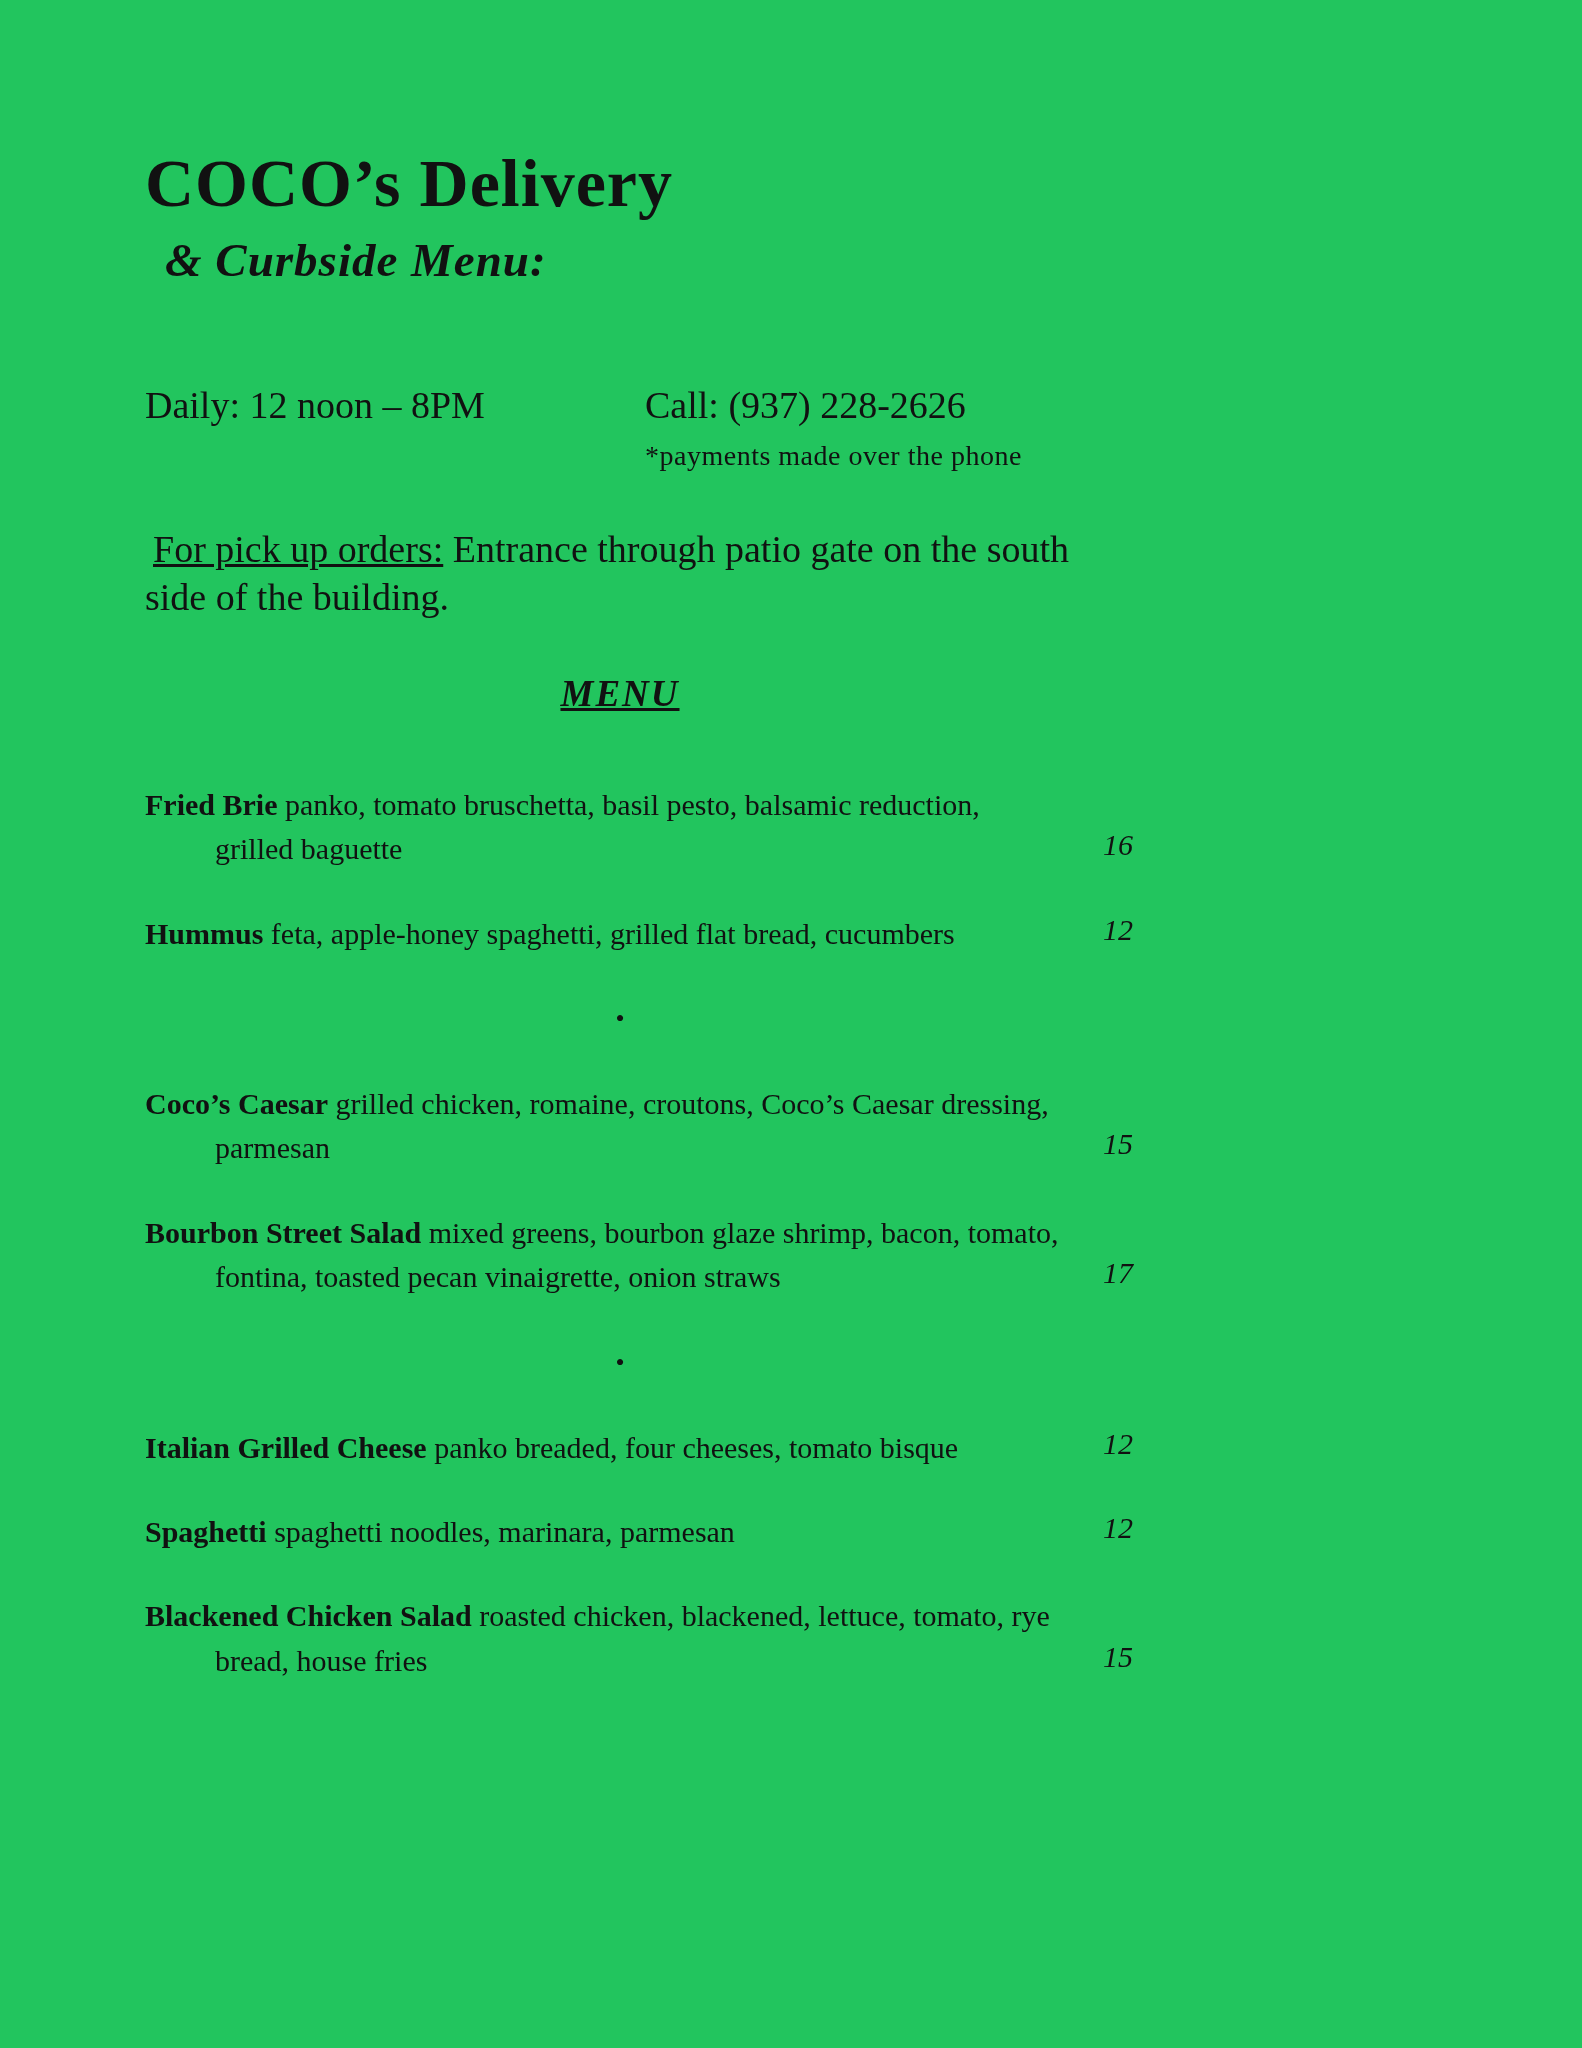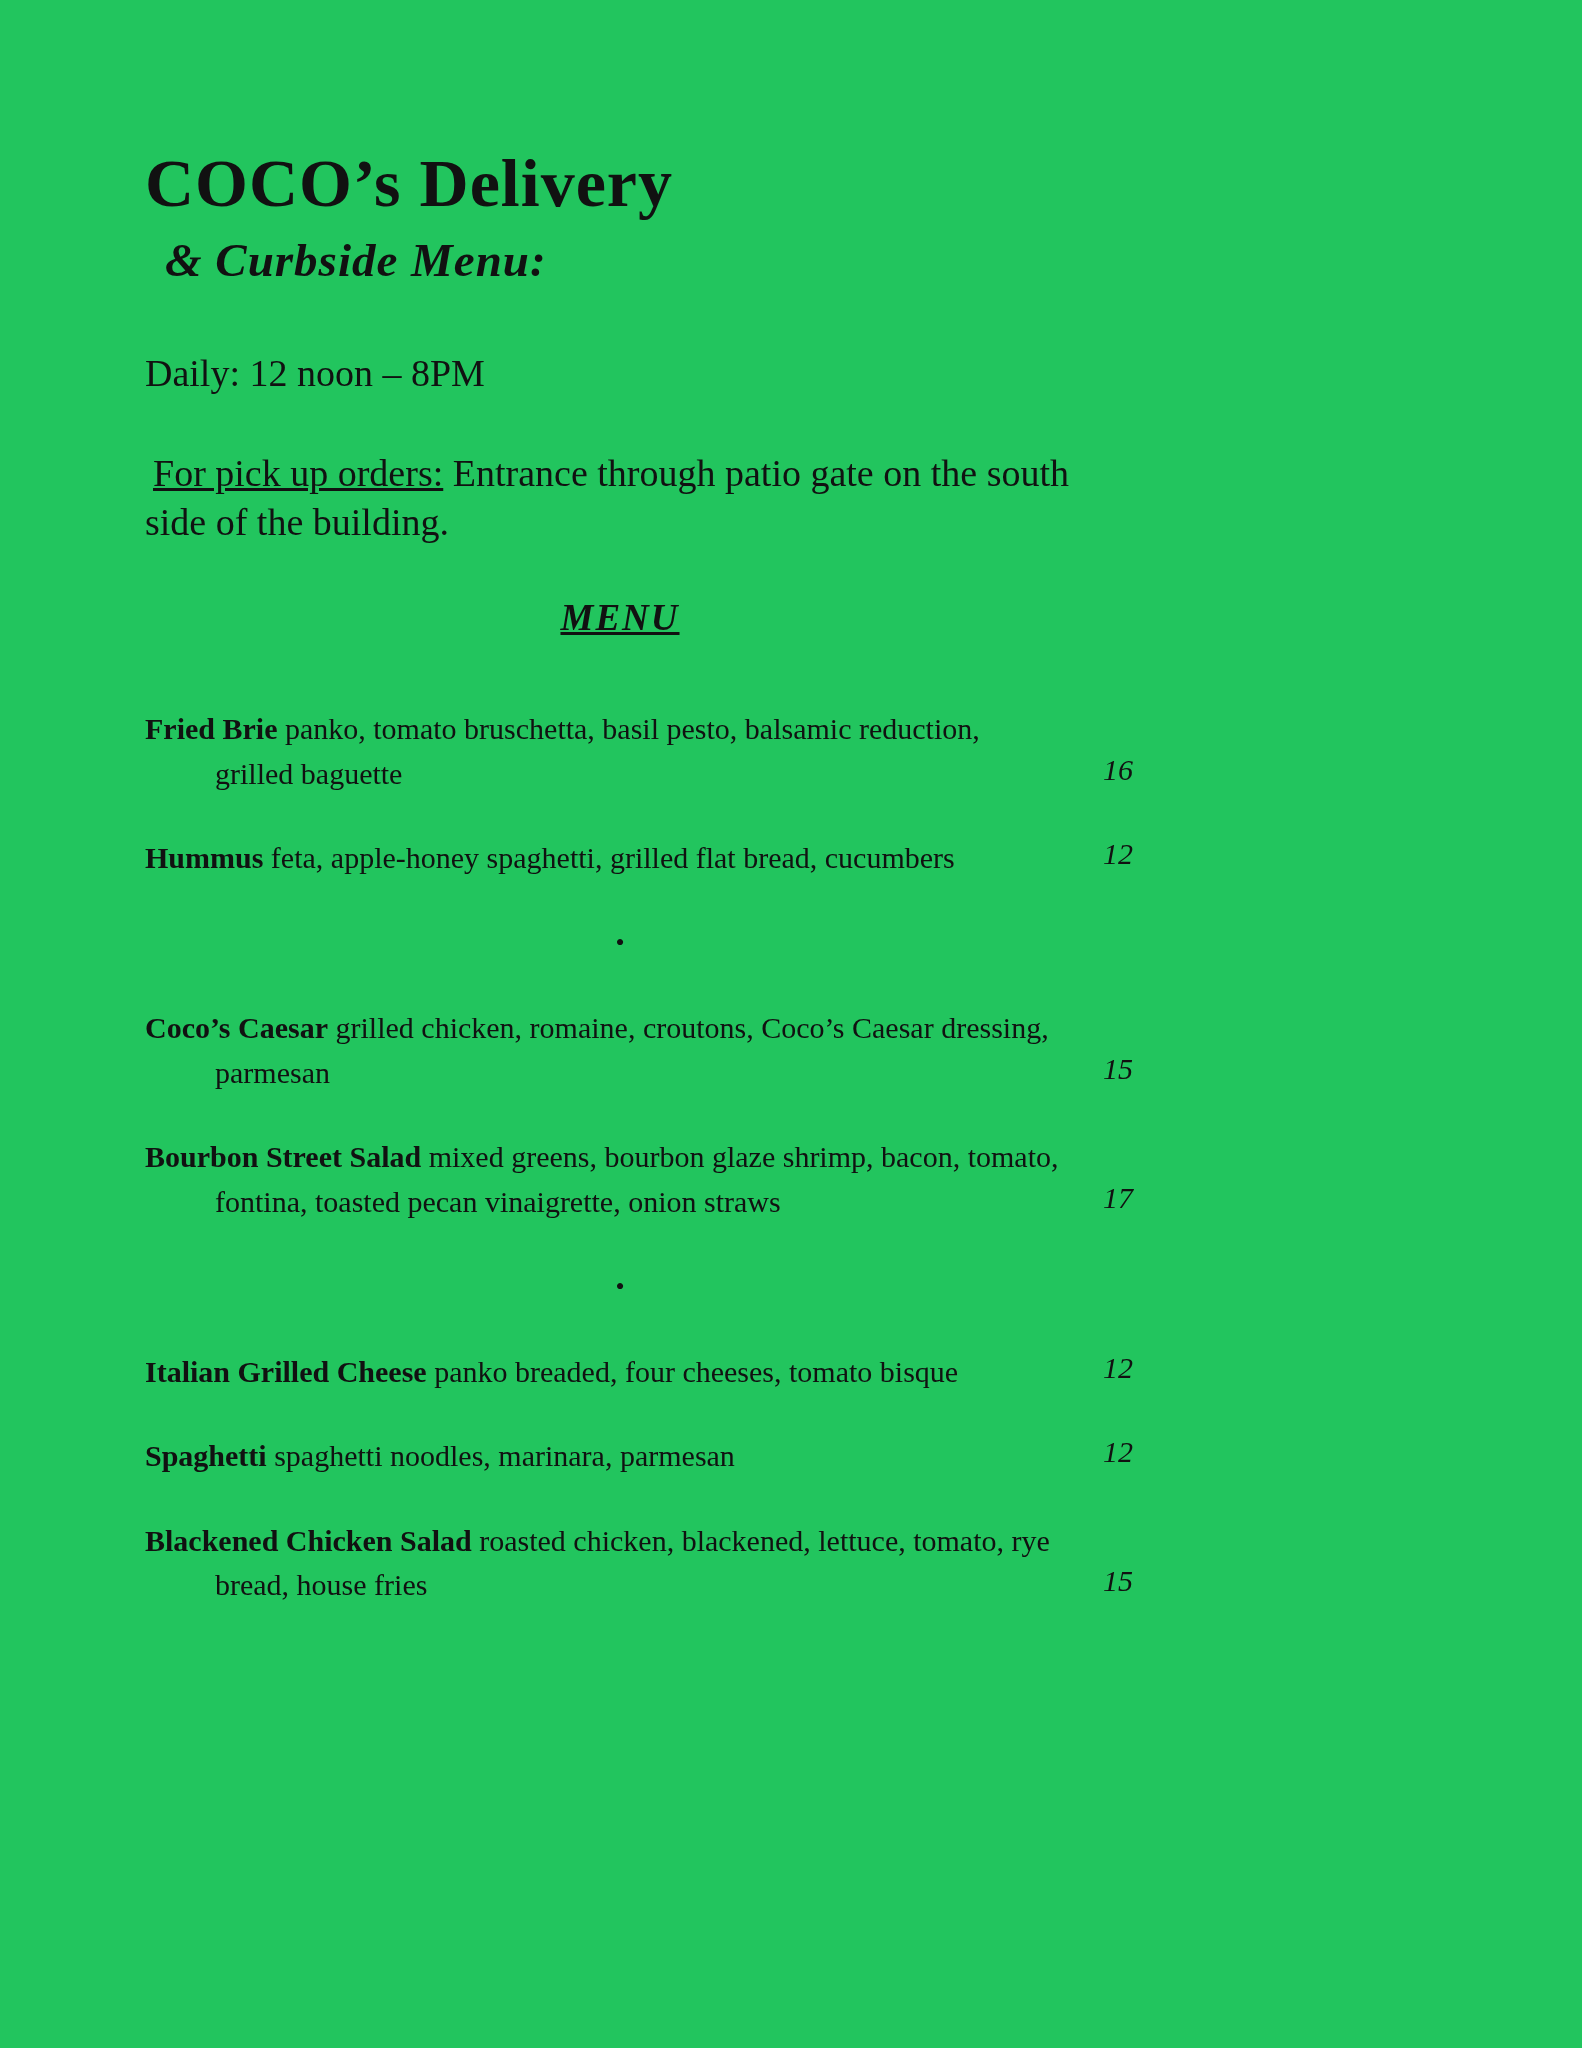--- a/index.html
+++ b/index.html
@@ -25,21 +25,21 @@
   .subtitle {
     font-size: 47px;
     font-weight: bold;
     font-style: italic;
     margin-top: 14px;
     letter-spacing: 1px;
     margin-left: 20px;
   }
   .info-row {
     display: flex;
-    margin-top: 64px;
+    margin-top: 96px;
     font-size: 38px;
     line-height: 1.2;
   }
   .hours-col { width: 500px; flex: 0 0 500px; }
   .call-col { display: flex; flex-direction: column; }
   .payment-note {
     font-size: 28px;
     margin-top: 10px;
     letter-spacing: 0.5px;
   }
@@ -93,20 +93,24 @@
 </head>
 <body>
 
 <div class="page">
 
   <h1 class="title">COCO’s Delivery</h1>
   <h2 class="subtitle">&amp; Curbside Menu:</h2>
 
   <div class="info-row">
     <div class="hours-col">Daily: 12 noon – 8PM</div>
+    <div class="call-col">
+      <span>Call: (937) 228-2626</span>
+      <span class="payment-note">*payments made over the phone</span>
+    </div>
   </div>
 
   <p class="pickup"><span class="underline">For pick up orders:</span><span> Entrance through patio gate on the south side of the building.</span></p>
 
   <div class="menu-heading-wrap">
     <span class="menu-heading">MENU</span>
   </div>
 
   <div class="menu-sections" id="menu-sections">
       <div class="menu-item"><span class="item-name">Fried Brie</span><span> panko, tomato bruschetta, basil pesto, balsamic reduction, grilled baguette</span><span class="item-price">16</span></div>

